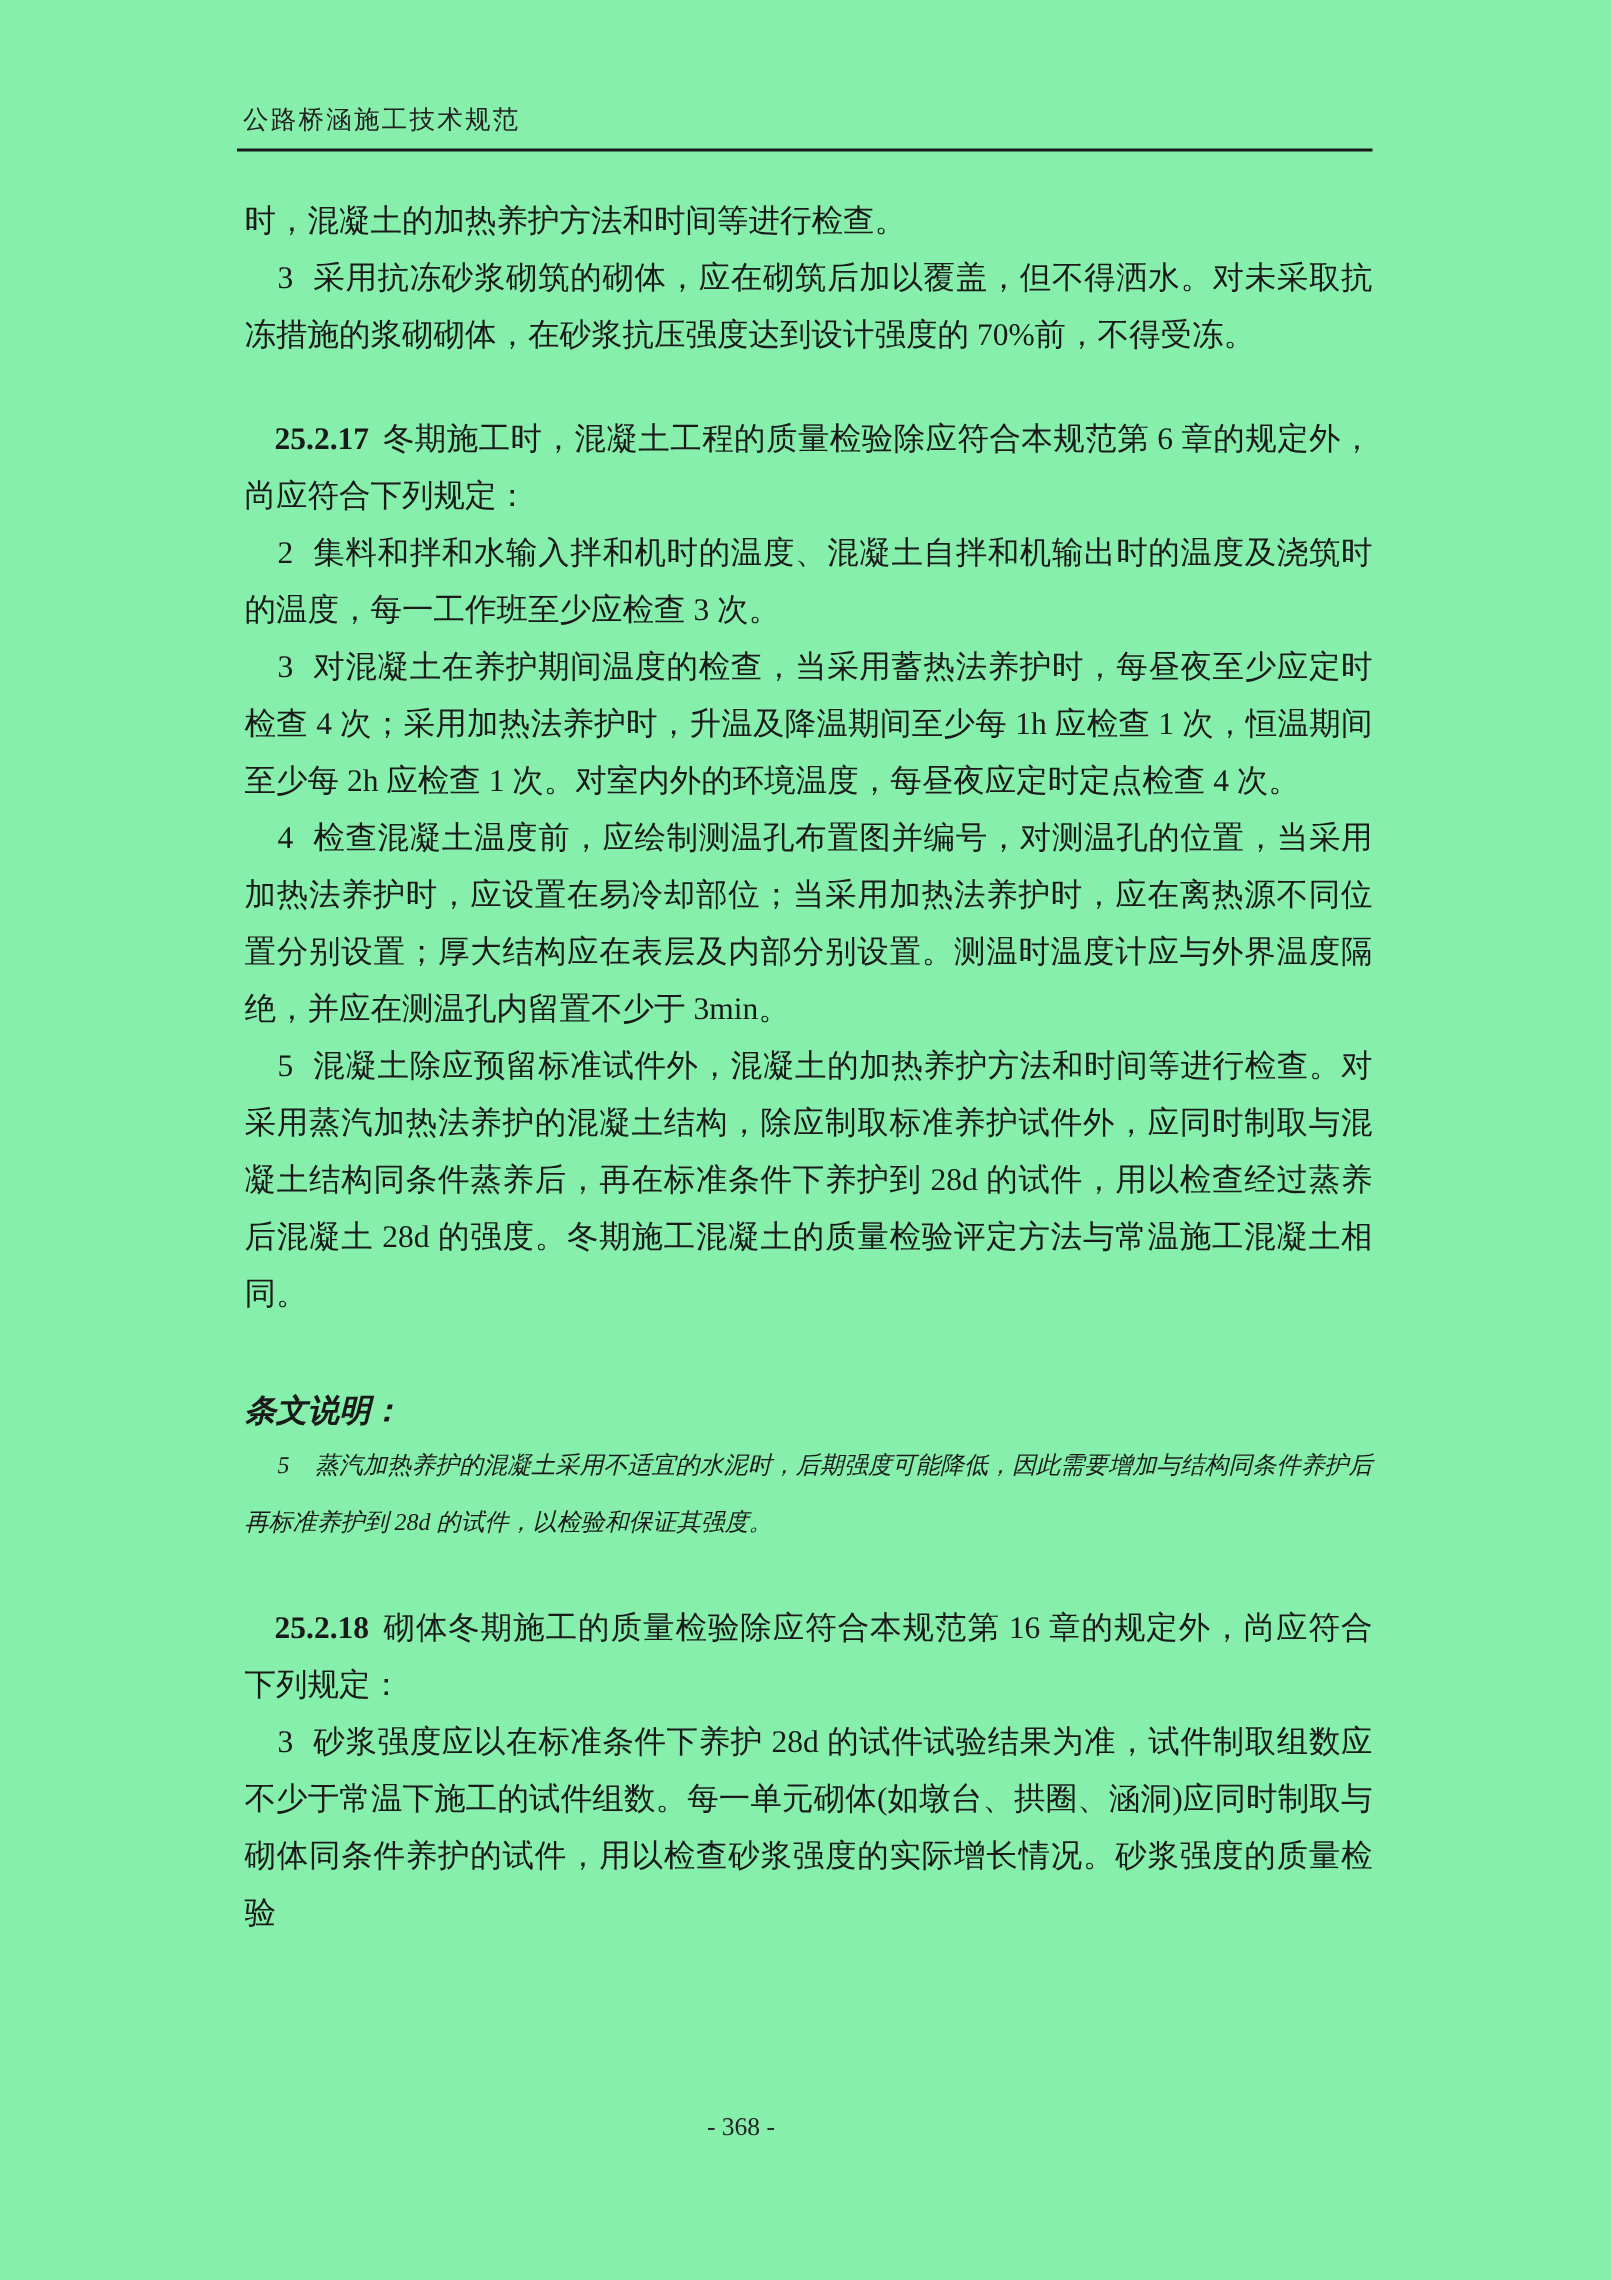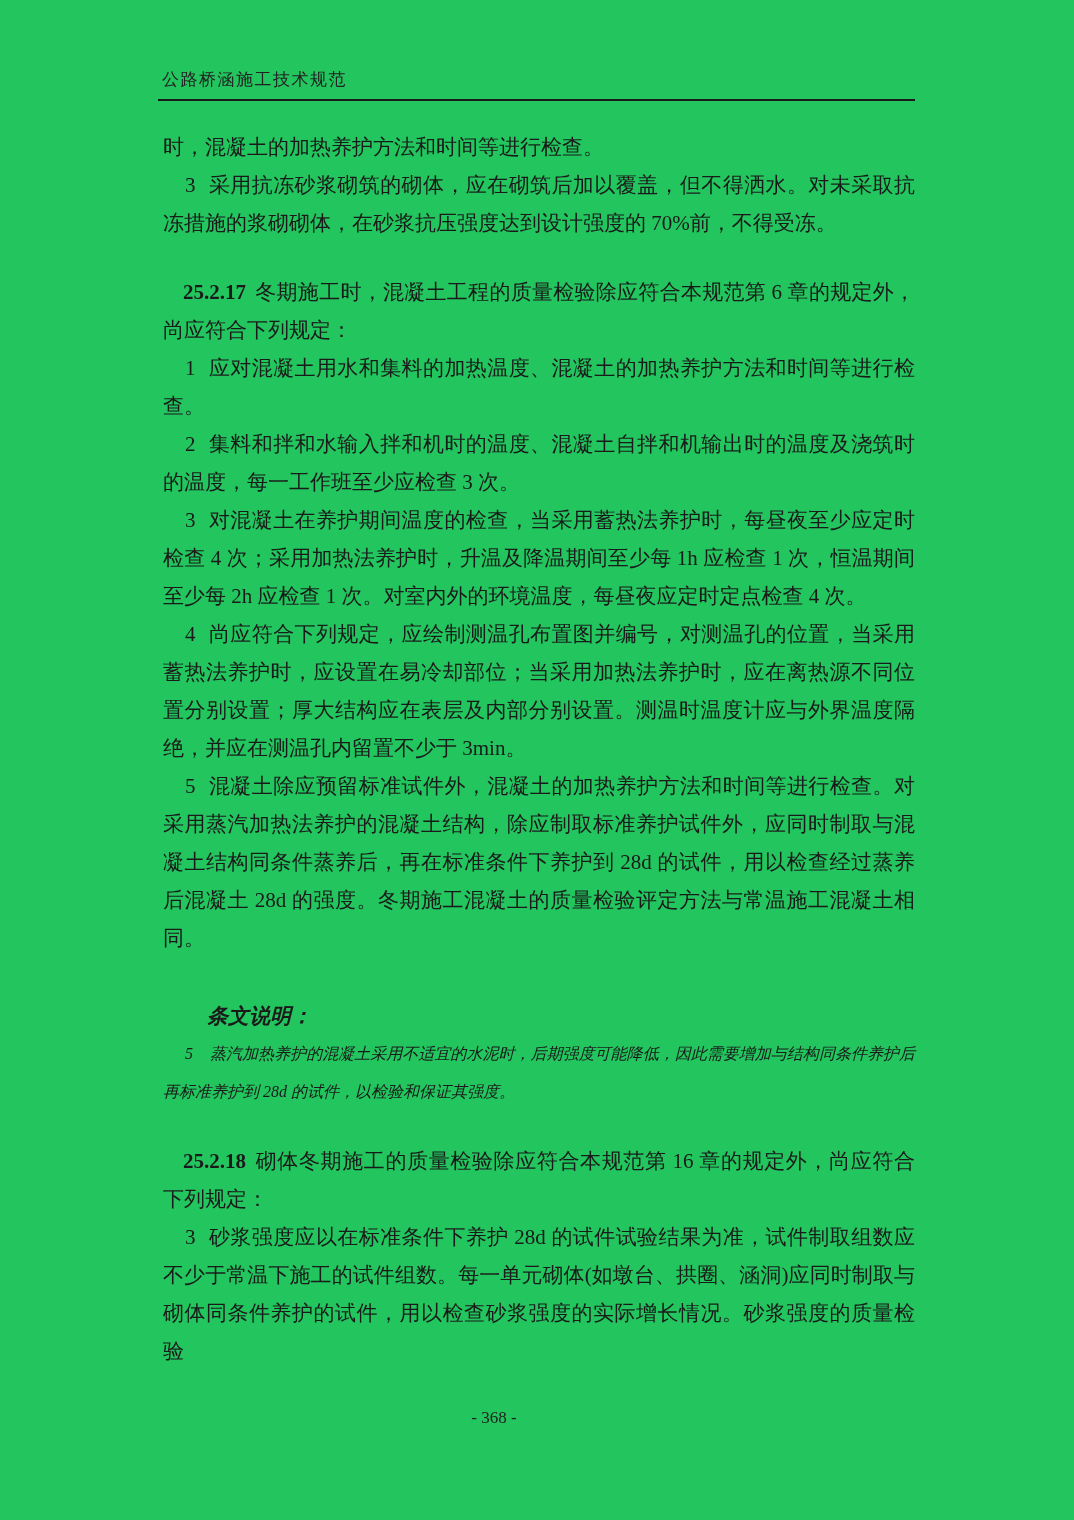--- a/index.html
+++ b/index.html
@@ -5,21 +5,21 @@
   html, body { margin: 0; padding: 0; }
   body {
     width: 1074px; height: 1520px;
     background: #ffffff;
     font-family: "Liberation Serif", "DejaVu Serif", serif;
     color: #1a1a1a;
   }
   .page {
     position: relative;
     width: 1074px; height: 1520px;
-    background: #22c55e;
+    background: #86efac;
     overflow: hidden;
   }
   .running-head {
     position: absolute;
     left: 162px; top: 68px;
     font-size: 17px;
     letter-spacing: 1.5px;
     color: #222222;
     white-space: nowrap;
   }
@@ -42,21 +42,20 @@
     color: #1a1a1a;
   }
   .content p.indent { text-indent: 22px; }
   .content p.gap { margin-top: 40px; }
   .content p.body .num { margin-right: 13px; }
   .content p.clause { text-indent: 20px; margin-top: 31px; }
   .content p.clause .num { font-weight: bold; margin-right: 9px; }
   .content p.note-title {
     font-weight: bold;
     font-style: italic;
-    margin-left: 44px;
   }
   .content p.note {
     font-style: italic;
     font-size: 16px;
   }
   .content p.note .num { margin-right: 17px; }
   .footer {
     position: absolute;
     left: 0; top: 1408px;
     width: 988px;
@@ -71,24 +70,23 @@
 <div class="page">
 
   <div class="running-head">公路桥涵施工技术规范</div>
 
   <div class="head-rule"></div>
 
   <div class="content">
       <p class="body"><span>时，混凝土的加热养护方法和时间等进行检查。</span></p>
       <p class="body indent"><span class="num">3</span><span>采用抗冻砂浆砌筑的砌体，应在砌筑后加以覆盖，但不得洒水。对未采取抗冻措施的浆砌砌体，在砂浆抗压强度达到设计强度的 70%前，不得受冻。</span></p>
       <p class="clause gap"><span class="num">25.2.17</span><span>冬期施工时，混凝土工程的质量检验除应符合本规范第 6 章的规定外，尚应符合下列规定：</span></p>
-      <p class="body indent"><span class="num">1</span><span>应对混凝土用水和集料的加热温度、混凝土的加热养护方法和时间等进行检查。</span></p>
       <p class="body indent"><span class="num">2</span><span>集料和拌和水输入拌和机时的温度、混凝土自拌和机输出时的温度及浇筑时的温度，每一工作班至少应检查 3 次。</span></p>
       <p class="body indent"><span class="num">3</span><span>对混凝土在养护期间温度的检查，当采用蓄热法养护时，每昼夜至少应定时检查 4 次；采用加热法养护时，升温及降温期间至少每 1h 应检查 1 次，恒温期间至少每 2h 应检查 1 次。对室内外的环境温度，每昼夜应定时定点检查 4 次。</span></p>
-      <p class="body indent"><span class="num">4</span><span>尚应符合下列规定，应绘制测温孔布置图并编号，对测温孔的位置，当采用蓄热法养护时，应设置在易冷却部位；当采用加热法养护时，应在离热源不同位置分别设置；厚大结构应在表层及内部分别设置。测温时温度计应与外界温度隔绝，并应在测温孔内留置不少于 3min。</span></p>
+      <p class="body indent"><span class="num">4</span><span>检查混凝土温度前，应绘制测温孔布置图并编号，对测温孔的位置，当采用加热法养护时，应设置在易冷却部位；当采用加热法养护时，应在离热源不同位置分别设置；厚大结构应在表层及内部分别设置。测温时温度计应与外界温度隔绝，并应在测温孔内留置不少于 3min。</span></p>
       <p class="body indent"><span class="num">5</span><span>混凝土除应预留标准试件外，混凝土的加热养护方法和时间等进行检查。对采用蒸汽加热法养护的混凝土结构，除应制取标准养护试件外，应同时制取与混凝土结构同条件蒸养后，再在标准条件下养护到 28d 的试件，用以检查经过蒸养后混凝土 28d 的强度。冬期施工混凝土的质量检验评定方法与常温施工混凝土相同。</span></p>
       <p class="note-title gap"><span>条文说明：</span></p>
       <p class="note indent"><span class="num">5</span><span>蒸汽加热养护的混凝土采用不适宜的水泥时，后期强度可能降低，因此需要增加与结构同条件养护后再标准养护到 28d 的试件，以检验和保证其强度。</span></p>
       <p class="clause gap"><span class="num">25.2.18</span><span>砌体冬期施工的质量检验除应符合本规范第 16 章的规定外，尚应符合下列规定：</span></p>
       <p class="body indent"><span class="num">3</span><span>砂浆强度应以在标准条件下养护 28d 的试件试验结果为准，试件制取组数应不少于常温下施工的试件组数。每一单元砌体(如墩台、拱圈、涵洞)应同时制取与砌体同条件养护的试件，用以检查砂浆强度的实际增长情况。砂浆强度的质量检验</span></p>
     </div>
 
   <div class="footer">
     <span>- 368 -</span>
   </div>

